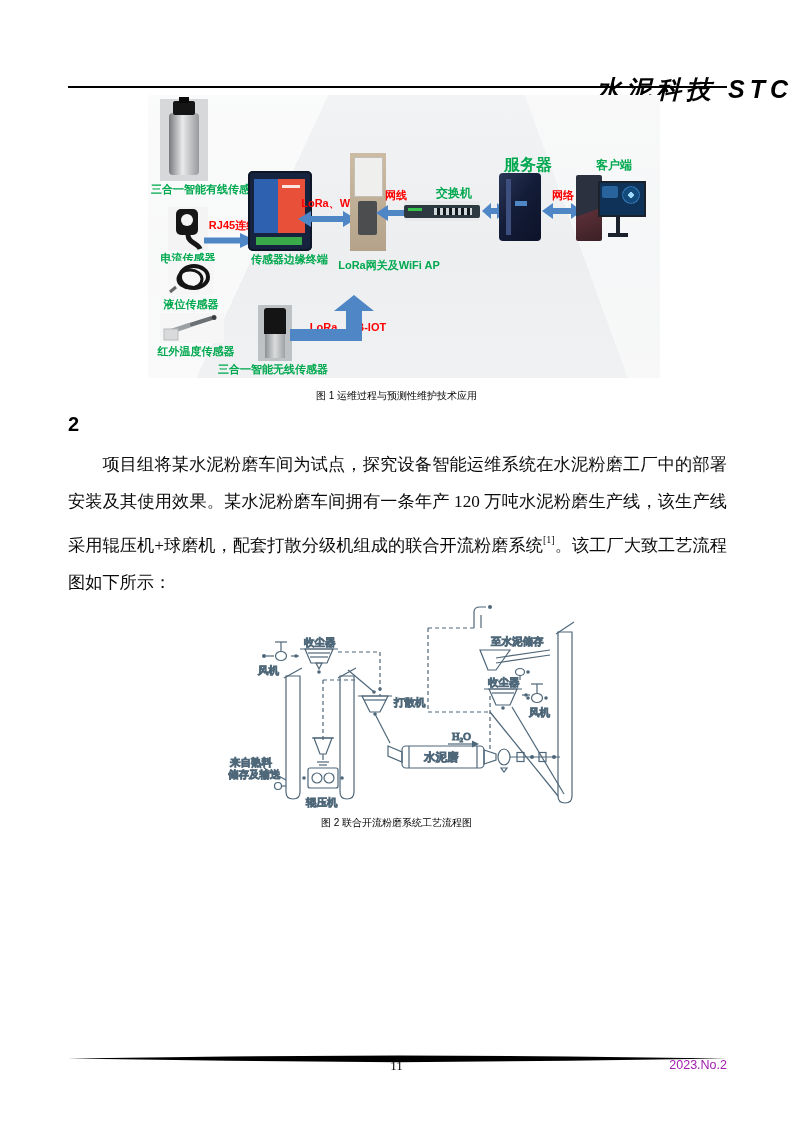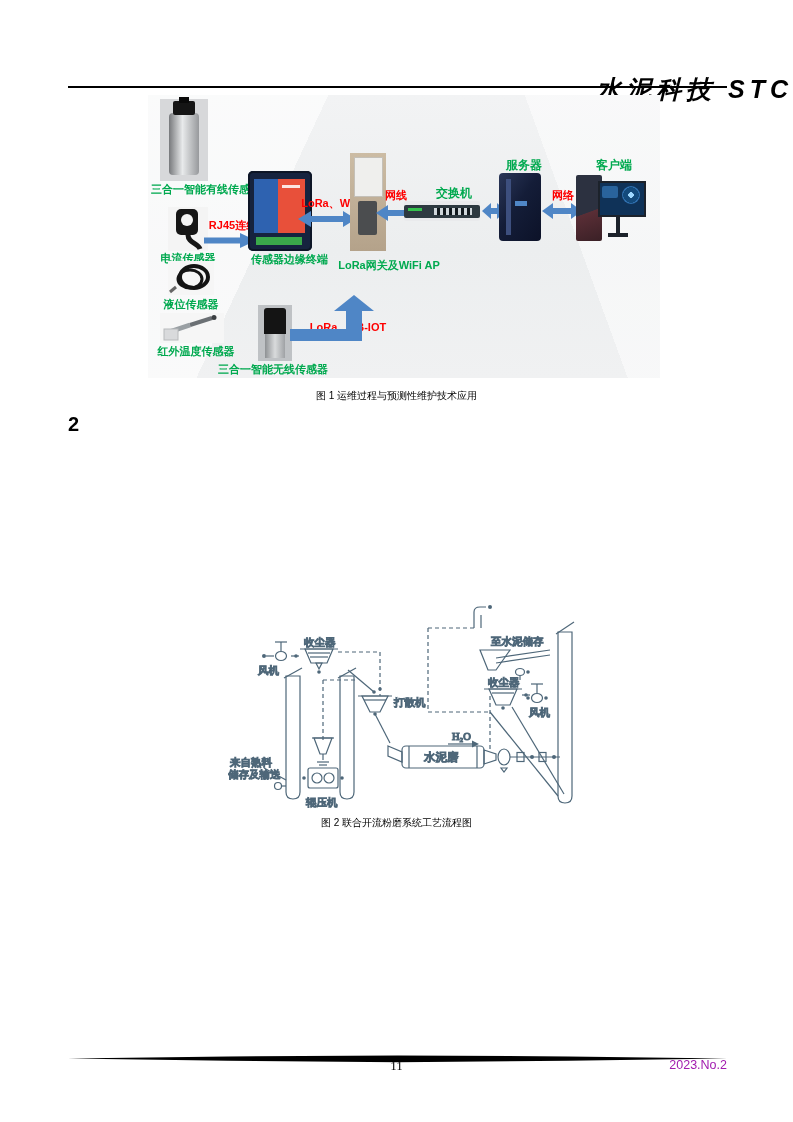--- a/index.html
+++ b/index.html
@@ -144,21 +144,21 @@
       <div class="sw-body"></div>
       <div class="sw-ports"></div>
       <div class="sw-led"></div>
     </div>
     <div class="arr" style="left:334px;top:108px;">
       <svg width="24" height="16" viewBox="0 0 24 16">
           <polygon points="0,8 9,0 9,5 15,5 15,0 24,8 15,16 15,11 9,11 9,16" fill="#4f86c6"></polygon>
         </svg>
     </div>
 
-    <div class="glabel" style="left:356px;top:64px;width:40px;font-size:12px;">服务器</div>
+    <div class="glabel" style="left:356px;top:64px;width:40px;font-size:16px;">服务器</div>
     <div class="ph server" style="left:351px;top:78px;width:42px;height:68px;">
       <div class="srv-stripe"></div>
       <div class="srv-led"></div>
     </div>
     <div class="rlabel" style="left:397px;top:94px;width:36px;">网络</div>
     <div class="arr" style="left:394px;top:108px;">
       <svg width="40" height="16" viewBox="0 0 40 16">
           <polygon points="0,8 11,0 11,5 29,5 29,0 40,8 29,16 29,11 11,11 11,16" fill="#4f86c6"></polygon>
         </svg>
     </div>
@@ -206,20 +206,21 @@
         </svg>
     </div>
   </div>
 
   <div class="caption cap1">图 1 运维过程与预测性维护技术应用</div>
 
   <div class="section-heading">
     <span>2</span>
   </div>
 
+  <p class="body-p para1"><span>项目组将某水泥粉磨车间为试点，探究设备智能运维系统在水泥粉磨工厂中的部署安装及其使用效果。某水泥粉磨车间拥有一条年产 120 万吨水泥粉磨生产线，该生产线采用辊压机+球磨机，配套打散分级机组成的联合开流粉磨系统</span><sup class="cite">[1]</sup><span>。该工厂大致工艺流程图如下所示：</span></p>
 
   <div class="fig2">
     <svg width="366" height="214" viewBox="0 0 366 214" fill="none" stroke="#4e6779" stroke-width="1.2">
 
       <g>
         <circle cx="36" cy="56" r="2" fill="#4e6779" stroke="none"></circle>
         <line x1="38" y1="56" x2="46" y2="56"></line>
         <ellipse cx="53" cy="56" rx="5.5" ry="4.5"></ellipse>
         <line x1="53" y1="42" x2="53" y2="51"></line>
         <line x1="47" y1="42" x2="59" y2="42"></line>

